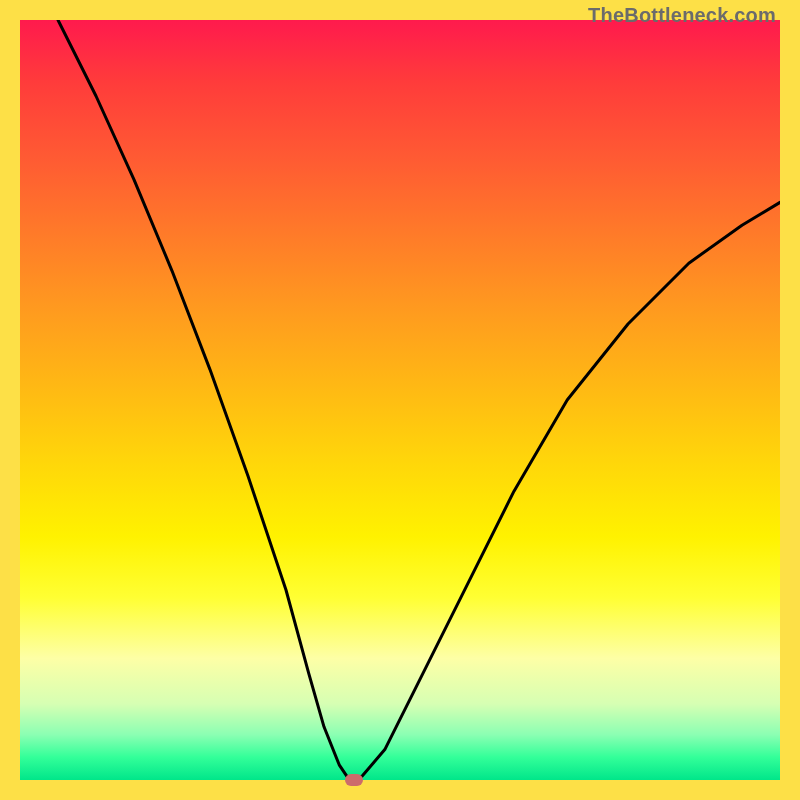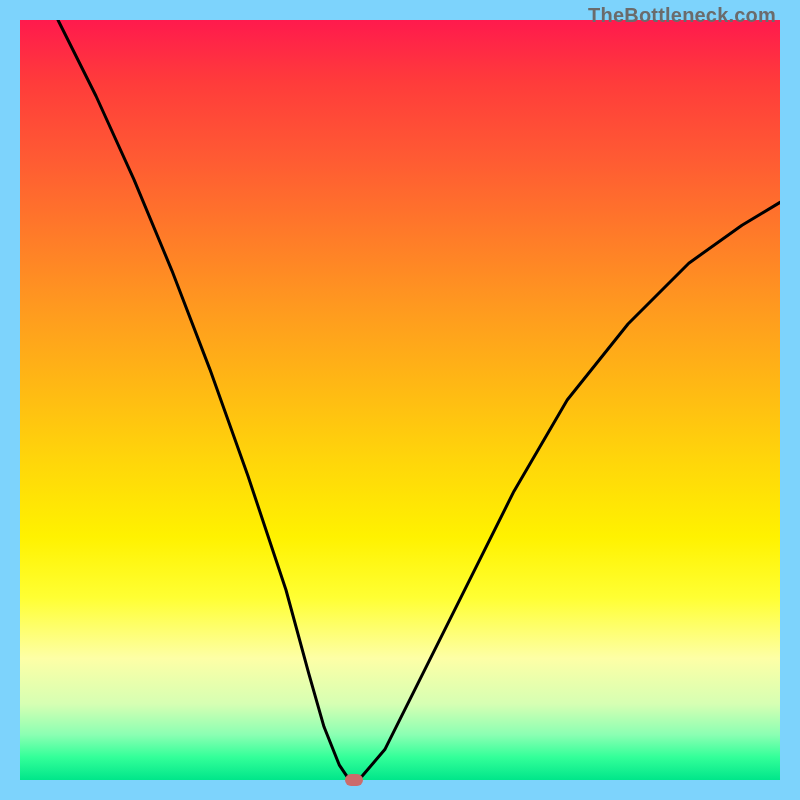--- a/index.html
+++ b/index.html
@@ -8,21 +8,21 @@
     width: 800px;
     height: 800px;
     background: #000;
     font-family: Arial, Helvetica, sans-serif;
     overflow: hidden;
   }
   .frame {
     position: relative;
     width: 800px;
     height: 800px;
-    background: #7dd3fc;
+    background: #fde047;
   }
   .plot-area {
     position: absolute;
     left: 20px;
     top: 20px;
     width: 760px;
     height: 760px;
     background: linear-gradient(to bottom,
       #ff1a4d 0%,
       #ff3b3b 8%,

